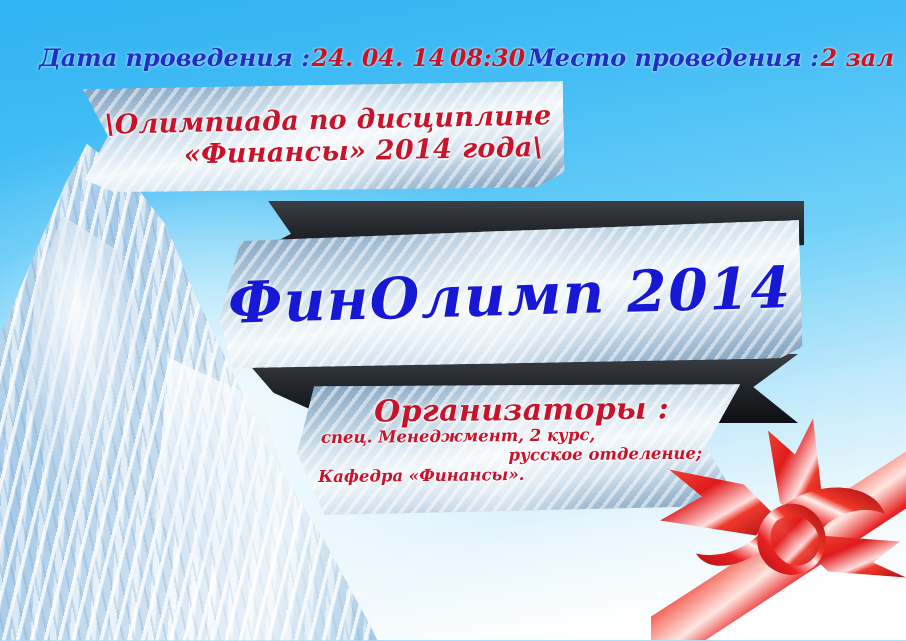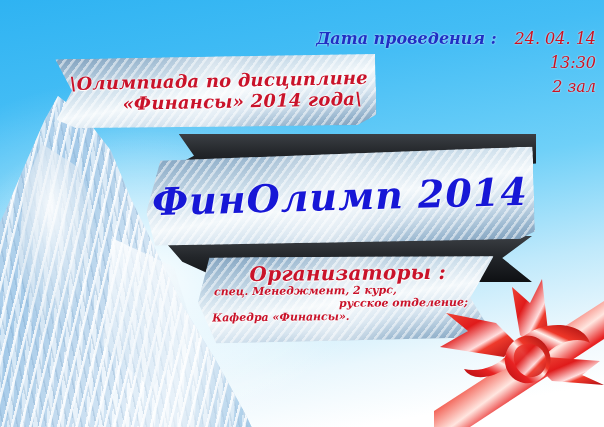--- a/index.html
+++ b/index.html
@@ -150,33 +150,33 @@
     text-shadow:0 0 2px rgba(255,255,255,.95), 0 1px 0 rgba(255,255,255,.85);
     white-space:nowrap;
   }
   #org-l1{align-self:flex-start;margin-left:16px;}
   #org-l2{align-self:flex-end;margin-right:26px;}
   #org-l3{align-self:flex-start;margin-left:14px;}
 
   
   #info{
     position:absolute;right:8px;top:28px;z-index:6;
-    display:flex;flex-direction:column;align-items:flex-end;gap:2px;
+    display:flex;flex-direction:row;align-items:flex-end;gap:2px;
   }
   .info-row{display:flex;align-items:baseline;white-space:nowrap;}
   .info-label{
     font-family:"DejaVu Serif", serif;
     font-style:italic;font-weight:bold;
     color:#1f2fc4;font-size:16px;line-height:22px;
     text-shadow:0 0 2px rgba(255,255,255,.9);
   }
   .info-value{
     font-family:"DejaVu Serif", serif;
-    font-style:italic;font-weight:normal;
-    color:#cc1122;font-size:16px;line-height:22px;margin-left:18px;
+    font-style:italic;font-weight:bold;
+    color:#cc1122;font-size:16px;line-height:22px;margin-left:1px;
     text-shadow:0 0 2px rgba(255,255,255,.9);
   }
 
   
   #bow{position:absolute;right:0;bottom:0;width:170px;height:162px;z-index:7;}
   #bow svg{display:block;width:170px;height:162px;}
 </style>
 </head>
 <body>
 
@@ -216,23 +216,24 @@
       <div class="org-line" id="org-l3">Кафедра «Финансы».</div>
     </div>
   </div>
 
   <div id="info">
     <div class="info-row">
       <span class="info-label">Дата проведения :</span>
       <span class="info-value">24. 04. 14</span>
     </div>
     <div class="info-row">
-      <span class="info-value">13:30</span>
+      <span class="info-value">08:30</span>
     </div>
     <div class="info-row">
+      <span class="info-label">Место проведения :</span>
       <span class="info-value">2 зал</span>
     </div>
   </div>
 
   <div id="bow">
     <svg viewBox="0 0 170 162" xmlns="http://www.w3.org/2000/svg" aria-hidden="true">
       <defs>
         <linearGradient id="gRed" x1="0" y1="0" x2="1" y2="1">
           <stop offset="0%" stop-color="#f04a3a"></stop>
           <stop offset="35%" stop-color="#e01b1b"></stop>

